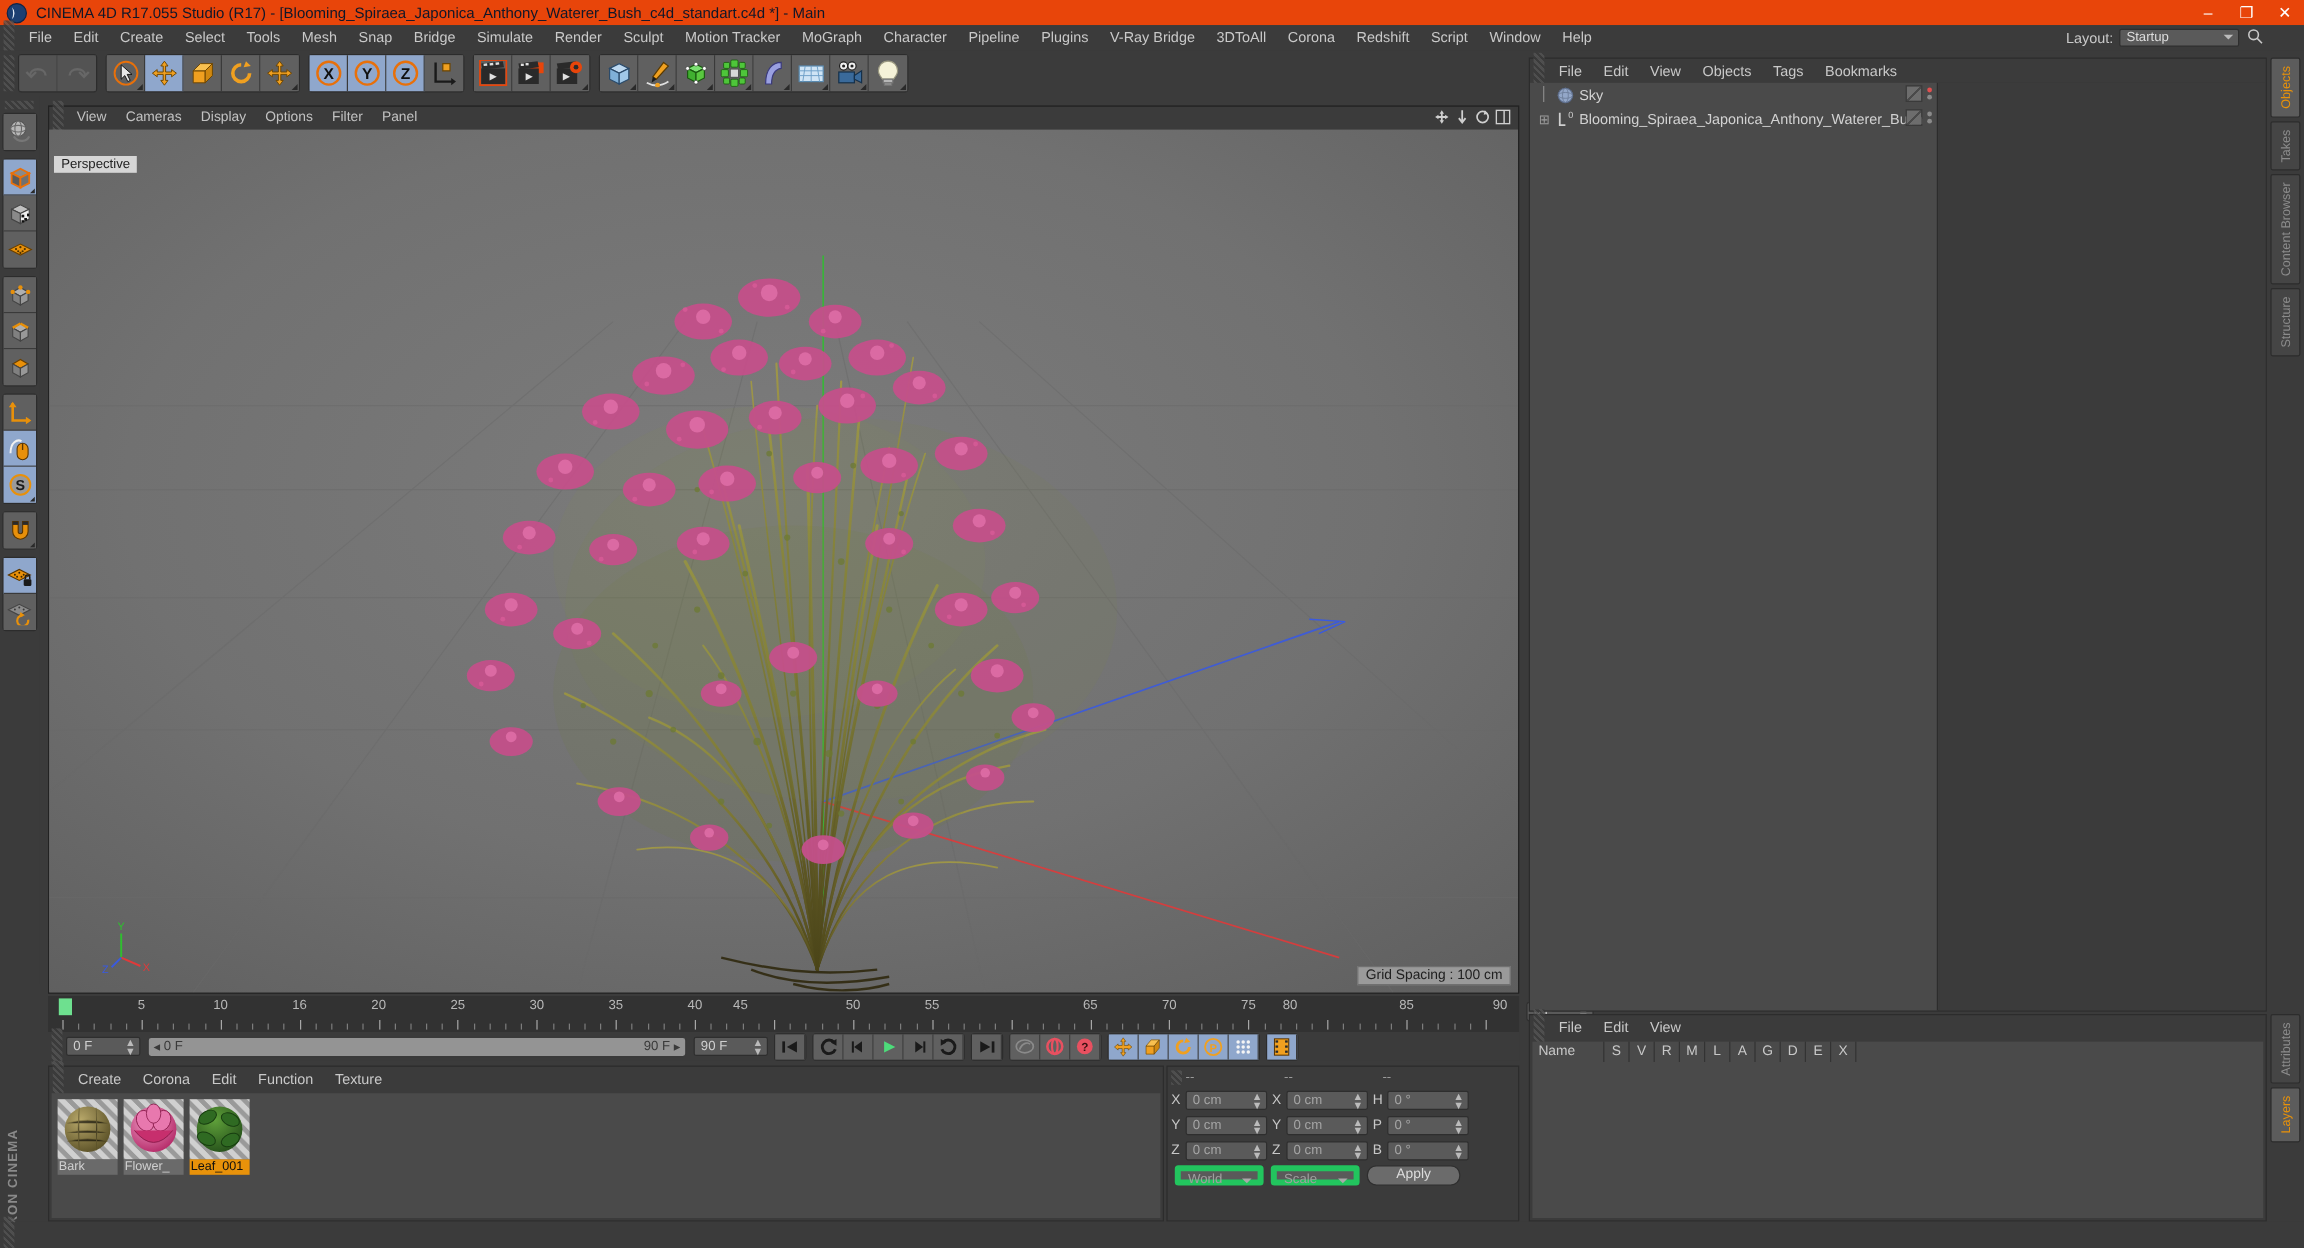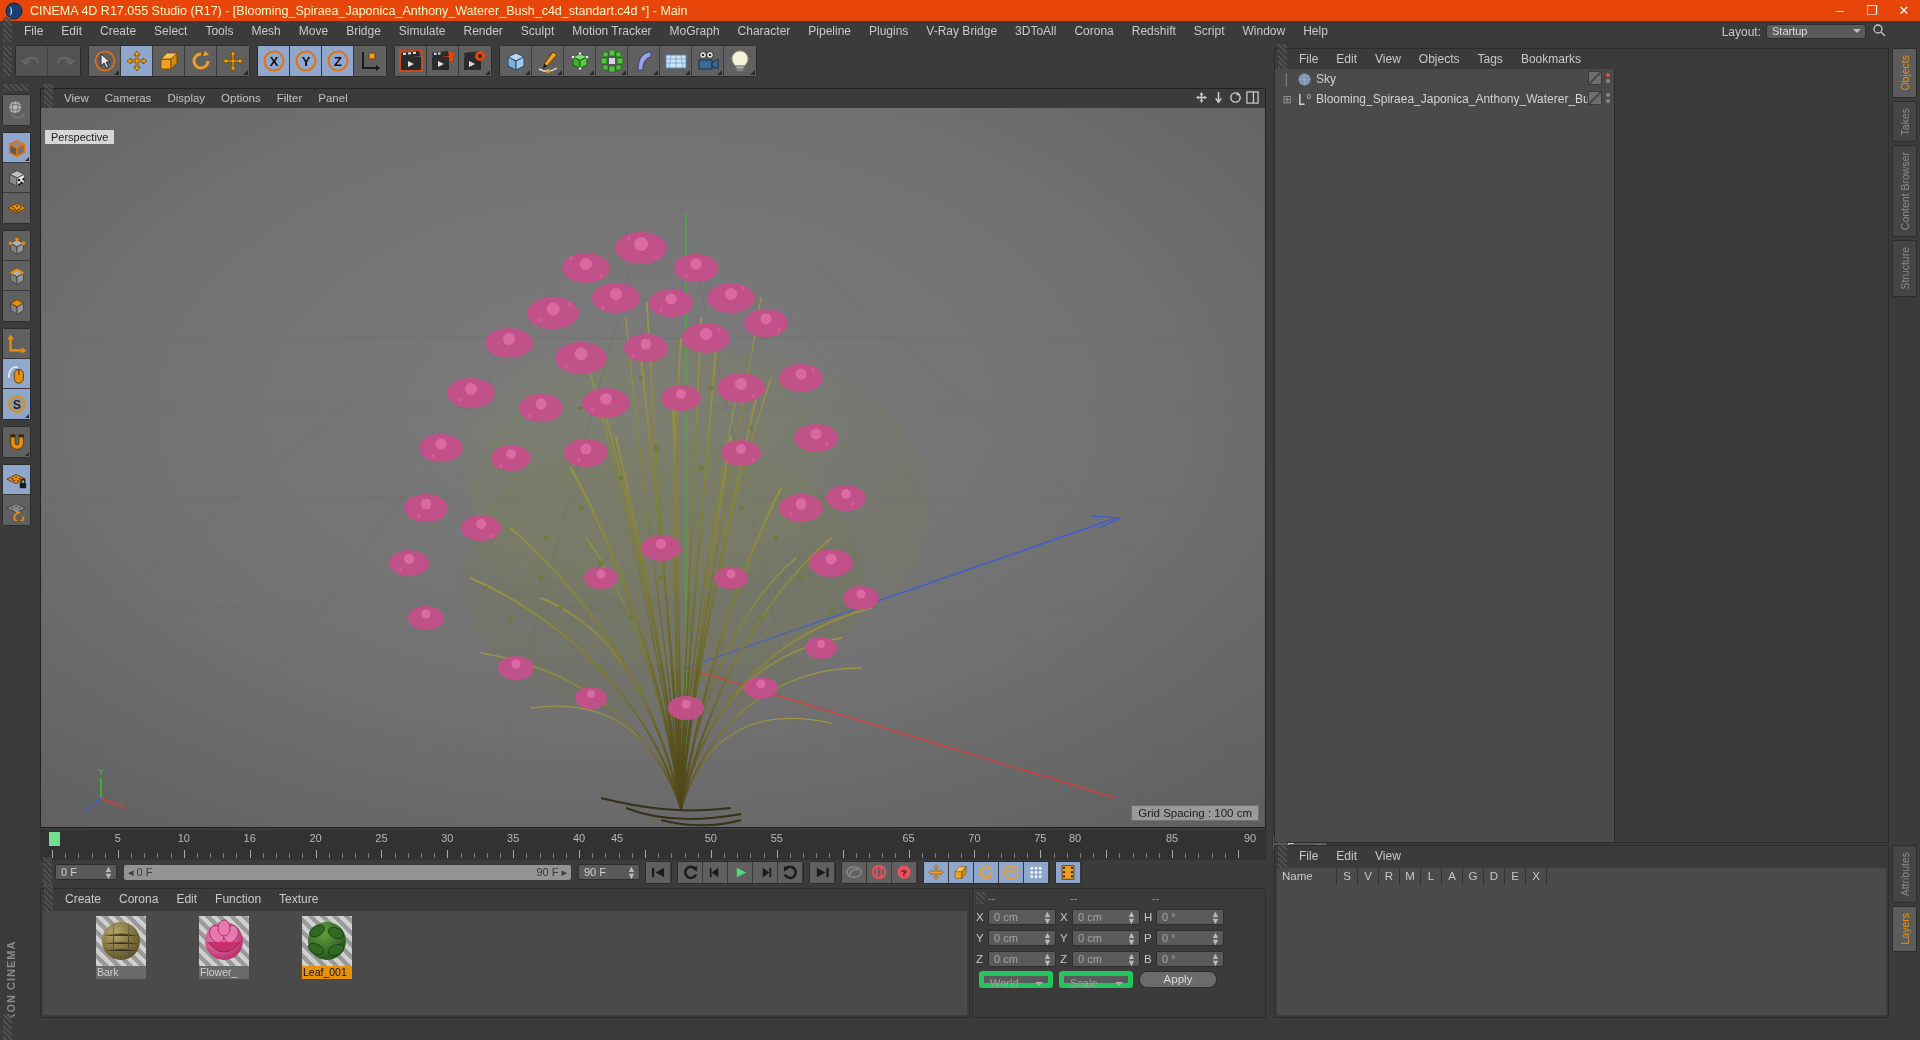--- a/index.html
+++ b/index.html
@@ -4,21 +4,21 @@
 <style>
   * { box-sizing: border-box; margin:0; padding:0; }
   html,body { width:1920px; height:1040px; overflow:hidden; background:#3b3b3b;
     font-family:"Liberation Sans", sans-serif; }
   body { position:relative; color:#c8c8c8; font-size:12px; }
 
   
   #titlebar { position:absolute; left:0; top:0; width:1920px; height:21px;
     background:#e8450a; display:flex; align-items:center; }
   #titlebar .tb-logo { width:20px; height:20px; margin-left:4px; position:relative; }
-  #tb-title { margin-left:6px; font-size:12.5px; color:#fef9c3; white-space:nowrap; }
+  #tb-title { margin-left:6px; font-size:12.5px; color:#0f172a; white-space:nowrap; }
   #tb-winbtns { position:absolute; right:0; top:0; height:21px; display:flex; }
   #tb-winbtns div { width:32px; height:21px; display:flex; align-items:center;
     justify-content:center; color:#fff; font-size:13px; }
 
   
   #menubar { position:absolute; left:0; top:21px; width:1920px; height:21px;
     background:#3b3b3b; display:flex; align-items:center; }
   #menubar .mi { padding:0 9px; font-size:12px; color:#c9c9c9; line-height:21px;
     white-space:nowrap; cursor:default; }
   #layoutbox { position:absolute; right:34px; top:21px; height:21px; display:flex;
@@ -146,21 +146,21 @@
     height:23px; align-items:center; margin-left:5px; }
   .tpbtn.act { background:#8fa7cc; }
 
   
   #matmgr { position:absolute; left:40px; top:888px; width:930px; height:130px;
     background:#3b3b3b; border:1px solid #2c2c2c; }
   #matmgr .mhdr { height:20px; display:flex; align-items:center; }
   #matmgr .mhdr .mi { padding:0 9px; font-size:12px; color:#c9c9c9; line-height:20px; }
   #matbody { position:absolute; left:2px; top:22px; right:2px; bottom:2px; background:#4a4a4a;
     padding:5px; display:flex; gap:5px; }
-  .matchip { width:50px;margin-left:48px; }
+  .matchip { width:50px; }
   .matthumb { width:50px; height:50px; position:relative;
     background-image:linear-gradient(45deg,#d0d0d0 25%,#9a9a9a 25% 50%,#d0d0d0 50% 75%,
       #9a9a9a 75%); background-size:12px 12px; }
   .matname { font-size:10.5px; color:#d0d0d0; text-align:left; padding-left:1px;
     background:#6a6a6a; white-space:nowrap; overflow:hidden; height:13px; line-height:13px; }
   .matchip.sel .matname { background:#e8920a; color:#101010; }
 
   
   #coordmgr { position:absolute; left:972px; top:888px; width:294px; height:130px;
     background:#3b3b3b; border:1px solid #2c2c2c; }
@@ -209,21 +209,21 @@
 
 <div id="menubar">
   <div class="grip"></div>
   <div id="menu-items" style="display:flex">
       <div class="mi">File</div>
       <div class="mi">Edit</div>
       <div class="mi">Create</div>
       <div class="mi">Select</div>
       <div class="mi">Tools</div>
       <div class="mi">Mesh</div>
-      <div class="mi">Move</div>
+      <div class="mi">Snap</div>
       <div class="mi">Bridge</div>
       <div class="mi">Simulate</div>
       <div class="mi">Render</div>
       <div class="mi">Sculpt</div>
       <div class="mi">Motion Tracker</div>
       <div class="mi">MoGraph</div>
       <div class="mi">Character</div>
       <div class="mi">Pipeline</div>
       <div class="mi">Plugins</div>
       <div class="mi">V-Ray Bridge</div>

